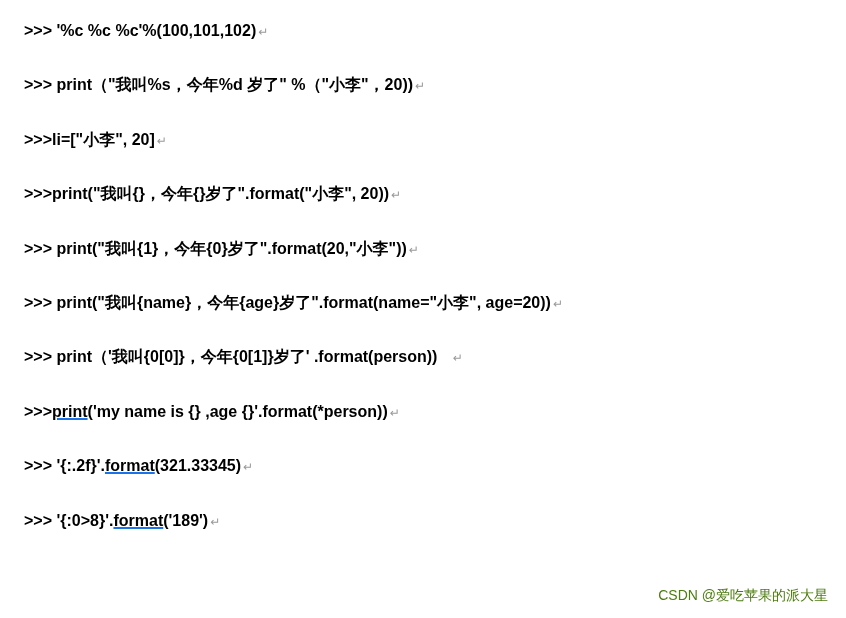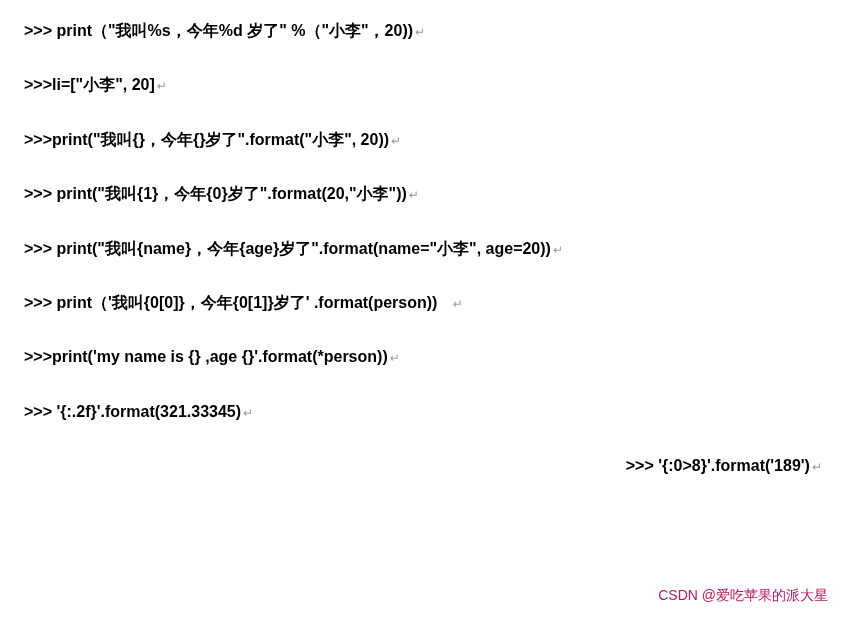--- a/index.html
+++ b/index.html
@@ -15,46 +15,47 @@
       width: 846px;
       height: 618px;
       box-sizing: border-box;
     }
     .code-line {
       margin-bottom: 32px;
       white-space: pre-wrap;
     }
     .code-line:last-of-type {
       margin-bottom: 0;
-      text-align: right;
     }
     .newline-mark {
       color: #999999;
       font-weight: normal;
       font-size: 12px;
       margin-left: 2px;
     }
     .watermark {
       position: absolute;
       bottom: 12px;
       right: 18px;
       font-weight: normal;
       font-size: 14px;
-      color: #be185d;
+      color: #4d7c0f;
       font-family: "Microsoft YaHei", sans-serif;
     }
     .underline {
+      text-decoration: underline;
       text-decoration-color: #1a73e8;
       text-decoration-thickness: 2px;
     }
   </style>
 </head>
 <body>
 
 <div id="code-container">
+    <div class="code-line">&gt;&gt;&gt; '%c %c %c'%(100,101,102)<span class="newline-mark">↵</span></div>
     <div class="code-line">&gt;&gt;&gt; print（"我叫%s，今年%d 岁了" %（"小李"，20))<span class="newline-mark">↵</span></div>
     <div class="code-line">&gt;&gt;&gt;li=["小李", 20]<span class="newline-mark">↵</span></div>
     <div class="code-line">&gt;&gt;&gt;print("我叫{}，今年{}岁了".format("小李", 20))<span class="newline-mark">↵</span></div>
     <div class="code-line">&gt;&gt;&gt; print("我叫{1}，今年{0}岁了".format(20,"小李"))<span class="newline-mark">↵</span></div>
     <div class="code-line">&gt;&gt;&gt; print("我叫{name}，今年{age}岁了".format(name="小李", age=20))<span class="newline-mark">↵</span></div>
     <div class="code-line">&gt;&gt;&gt; print（'我叫{0[0]}，今年{0[1]}岁了' .format(person))   <span class="newline-mark">↵</span></div>
     <div class="code-line">&gt;&gt;&gt;<span class="underline">print</span>('my name is {} ,age {}'.format(*person))<span class="newline-mark">↵</span></div>
     <div class="code-line">&gt;&gt;&gt; '{:.2f}'.<span class="underline">format</span>(321.33345)<span class="newline-mark">↵</span></div>
     <div class="code-line">&gt;&gt;&gt; '{:0&gt;8}'.<span class="underline">format</span>('189')<span class="newline-mark">↵</span></div>
   </div>

